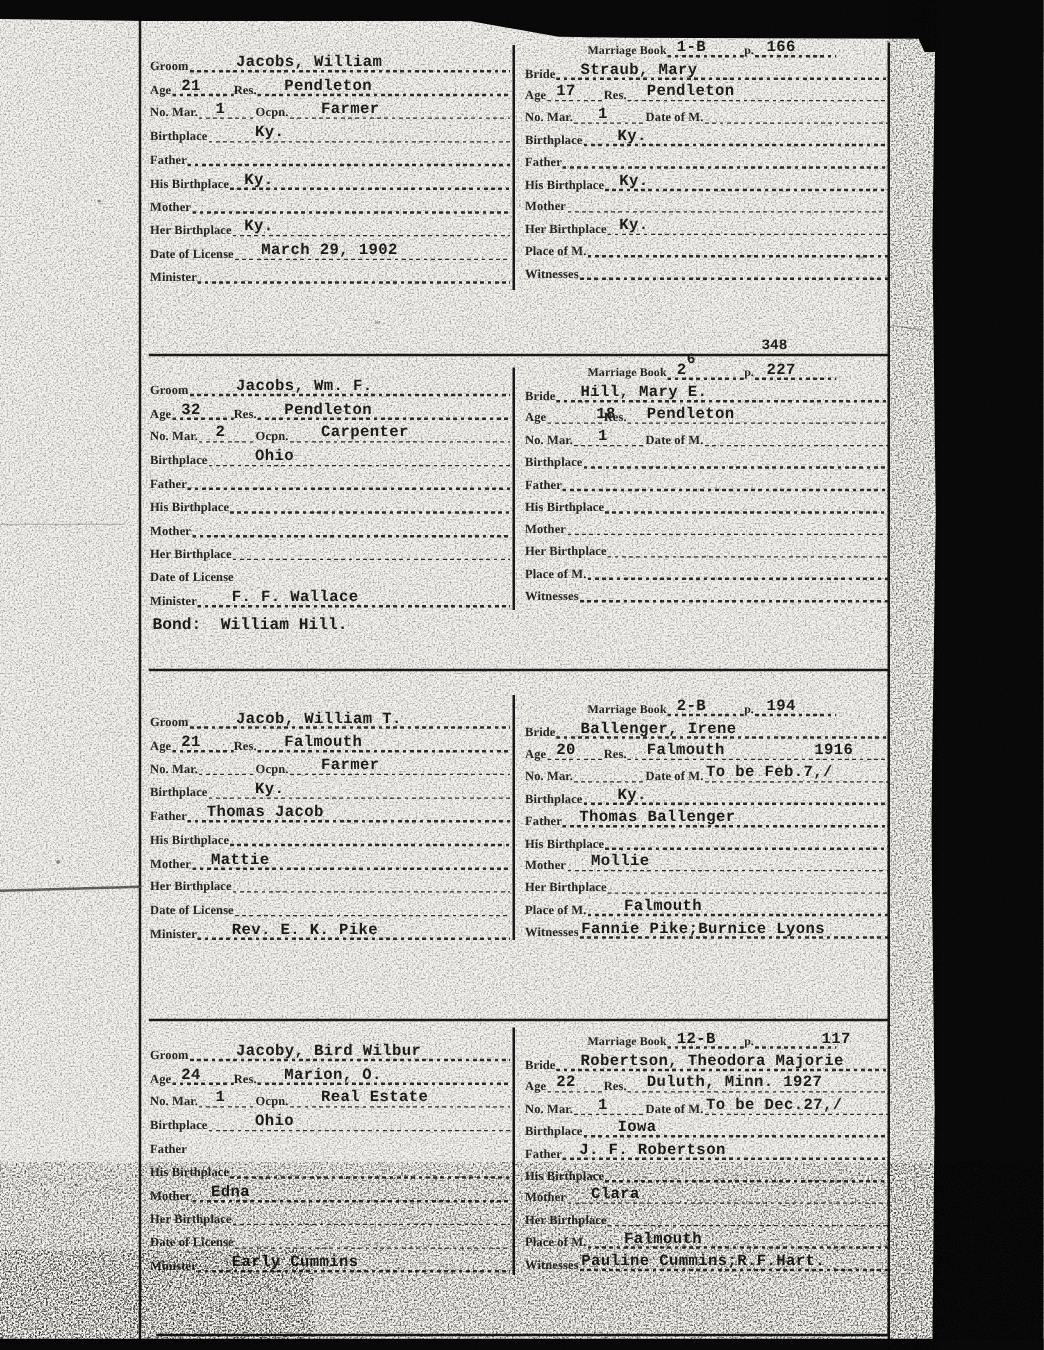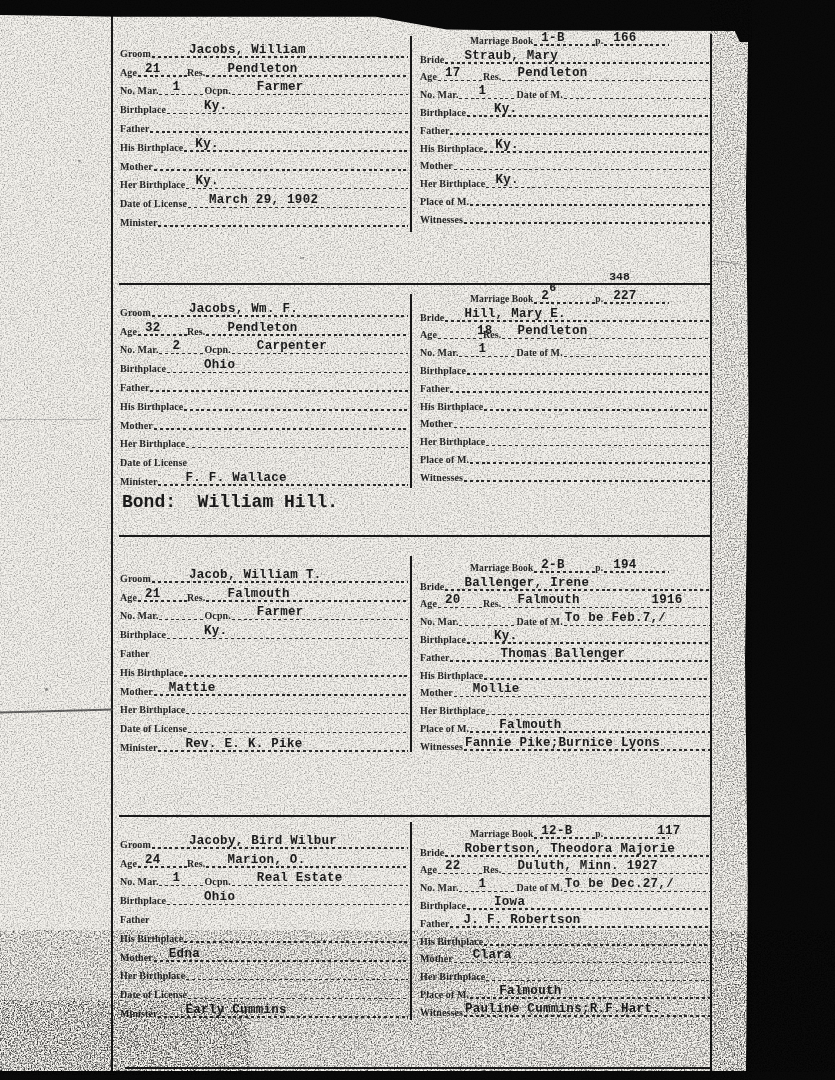--- a/index.html
+++ b/index.html
@@ -30,21 +30,21 @@
        background:repeating-linear-gradient(90deg,#2d2d2d 0 3px,transparent 3px 5.8px);}
   .fx{flex:0 0 auto;}
   .val{position:absolute;bottom:3px;font-family:"Liberation Mono", monospace;
        font-size:12.5px;font-weight:700;color:#1d1d1d;white-space:nowrap;
        letter-spacing:.3px;line-height:13px;}
   .sup{position:absolute;bottom:13px;font-family:"Liberation Mono", monospace;
        font-size:11.5px;font-weight:700;color:#222;line-height:11px;}
   .mbrow{margin-left:50px;}
   .mbrow .lbl{font-size:9.5px;}
   .bond{position:absolute;left:122px;font-family:"Liberation Mono", monospace;
-       font-size:18px;font-weight:700;color:#1d1d1d;z-index:12;white-space:pre;}
+       font-size:13px;font-weight:700;color:#1d1d1d;z-index:12;white-space:pre;}
   
   .art{position:absolute;z-index:14;}
   .grain{position:absolute;inset:0;z-index:60;pointer-events:none;}
 </style>
 </head>
 <body>
 
 <div class="scan">
 
   <div class="vline" style="left:111px;top:16px;height:1056px;"></div>
@@ -392,20 +392,23 @@
           </span>
         </div>
         <div class="row g-row">
           <span class="lbl">Birthplace</span>
           <span class="fill">
             <span class="val" style="left:38px;">Ky.</span>
           </span>
         </div>
         <div class="row g-row">
           <span class="lbl">Father</span>
+          <span class="fill">
+            <span class="val" style="left:16px;">Thomas Jacob</span>
+          </span>
         </div>
         <div class="row g-row">
           <span class="lbl">His Birthplace</span>
           <span class="fill">
             <span class="val" style="left:12px;"></span>
           </span>
         </div>
         <div class="row g-row">
           <span class="lbl">Mother</span>
           <span class="fill">
@@ -474,21 +477,21 @@
         </div>
         <div class="row b-row">
           <span class="lbl">Birthplace</span>
           <span class="fill">
             <span class="val" style="left:28px;">Ky.</span>
           </span>
         </div>
         <div class="row b-row">
           <span class="lbl">Father</span>
           <span class="fill">
-            <span class="val" style="left:14px;margin-left:37px;">Thomas Ballenger</span>
+            <span class="val" style="left:14px;">Thomas Ballenger</span>
           </span>
         </div>
         <div class="row b-row">
           <span class="lbl">His Birthplace</span>
           <span class="fill">
             <span class="val" style="left:12px;"></span>
           </span>
         </div>
         <div class="row b-row">
           <span class="lbl">Mother</span>

